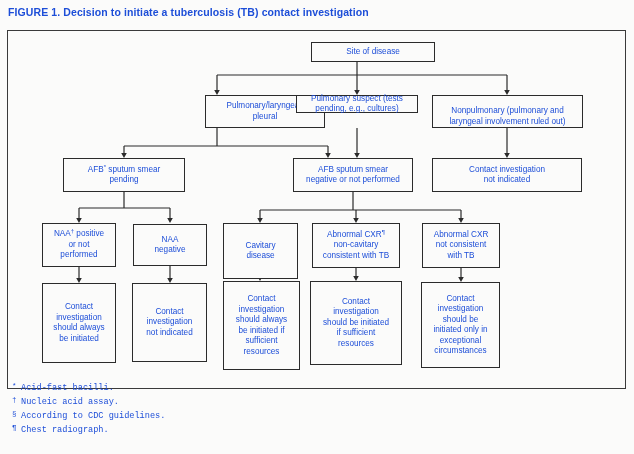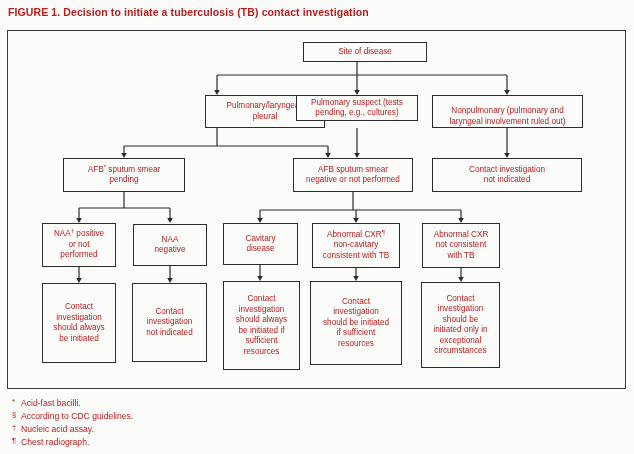--- a/index.html
+++ b/index.html
@@ -1,38 +1,38 @@
 <!DOCTYPE html>
 <html><head>
 <meta charset="utf-8">
 <style>
   html,body{margin:0;padding:0;background:#fbfbfa;}
   .figure{
     position:relative;width:634px;height:454px;
     font-family:"Liberation Sans","DejaVu Sans",sans-serif;
-    color:#b91c1c;background:#fbfbfa;overflow:hidden;
+    color:#1d4ed8;background:#fbfbfa;overflow:hidden;
   }
   .title{
     position:absolute;left:8px;top:6px;width:620px;
     font-size:10.5px;font-weight:bold;letter-spacing:.1px;
   }
   .frame{
     position:absolute;left:7px;top:30px;width:617px;height:357px;
     border:1px solid #3a3a3a;background:#fbfbfa;
   }
   .node{
     position:absolute;border:1.5px solid #2b2b2b;background:#fbfbfa;
     display:flex;align-items:center;justify-content:center;
     text-align:center;font-size:8.2px;line-height:10.5px;
     white-space:pre-line;box-sizing:border-box;z-index:2;
   }
   .node .txt{display:inline-block;}
   .node sup{font-size:6px;line-height:0;vertical-align:3px;}
   .connectors{position:absolute;left:0;top:0;z-index:1;pointer-events:none;}
-  .footnotes{position:absolute;left:12px;top:396px;font-size:8.6px;line-height:12px;}
+  .footnotes{position:absolute;left:12px;top:380px;font-size:8.6px;line-height:12px;font-family:Liberation Mono, monospace;}
   .fnrow{white-space:nowrap;}
   .fn-sym{
     display:inline-block;width:9px;font-size:7.5px;vertical-align:2px;text-align:left;
   }
 </style>
 </head>
 <body>
 
 <div class="figure">
 
@@ -50,30 +50,30 @@
     </g>
     <path fill="#2b2b2b" d="
       M214.2,90 h5.6 L217,95 z M354.2,90 h5.6 L357,95 z M504.2,90 h5.6 L507,95 z
       M121.2,153 h5.6 L124,158 z M325.2,153 h5.6 L328,158 z M354.2,153 h5.6 L357,158 z M504.2,153 h5.6 L507,158 z
       M76.2,218 h5.6 L79,223 z M167.2,218 h5.6 L170,223 z
       M257.2,218 h5.6 L260,223 z M353.2,218 h5.6 L356,223 z M458.2,218 h5.6 L461,223 z
       M76.2,278 h5.6 L79,283 z M167.2,278 h5.6 L170,283 z M257.2,276 h5.6 L260,281 z
       M353.2,276 h5.6 L356,281 z M458.2,277 h5.6 L461,282 z"></path>
   </svg>
 
-  <div class="node" style="left:303px;top:42px;width:124px;height:20px;">
+  <div class="node" style="left:311px;top:42px;width:124px;height:20px;">
     <span class="txt">Site of disease</span>
   </div>
 
   <div class="node" style="left:157px;top:95px;width:120px;height:33px;margin-left:48px;">
     <span class="txt">Pulmonary/laryngeal/
 pleural</span>
   </div>
 
-  <div class="node" style="left:296px;top:95px;width:122px;height:26px;">
+  <div class="node" style="left:296px;top:95px;width:122px;height:18px;">
     <span class="txt">Pulmonary suspect (tests
 pending, e.g., cultures)</span>
   </div>
 
   <div class="node" style="left:432px;top:95px;width:151px;height:33px;align-items:flex-end;">
     <span class="txt">Nonpulmonary (pulmonary and
 laryngeal involvement ruled out)</span>
   </div>
 
   <div class="node" style="left:63px;top:158px;width:122px;height:34px;">
@@ -95,21 +95,21 @@
     <span class="txt"><span>NAA</span><sup>†</sup><span> positive
 or not
 performed</span></span>
   </div>
 
   <div class="node" style="left:133px;top:224px;width:74px;height:42px;">
     <span class="txt">NAA
 negative</span>
   </div>
 
-  <div class="node" style="left:223px;top:223px;width:75px;height:42px;">
+  <div class="node" style="left:223px;top:223px;width:75px;height:56px;">
     <span class="txt">Cavitary
 disease</span>
   </div>
 
   <div class="node" style="left:312px;top:223px;width:88px;height:45px;">
     <span class="txt"><span>Abnormal CXR</span><sup>¶</sup><span>
 non-cavitary
 consistent with TB</span></span>
   </div>
 
@@ -153,18 +153,18 @@
     <span class="txt">Contact
 investigation
 should be
 initiated only in
 exceptional
 circumstances</span>
   </div>
 
   <div class="footnotes">
     <div class="fnrow"><span class="fn-sym">*</span><span>Acid-fast bacilli.</span></div>
+    <div class="fnrow"><span class="fn-sym">†</span><span>Nucleic acid assay.</span></div>
     <div class="fnrow"><span class="fn-sym">§</span><span>According to CDC guidelines.</span></div>
-    <div class="fnrow"><span class="fn-sym">†</span><span>Nucleic acid assay.</span></div>
     <div class="fnrow"><span class="fn-sym">¶</span><span>Chest radiograph.</span></div>
   </div>
 
 </div>
 
 </body></html>

